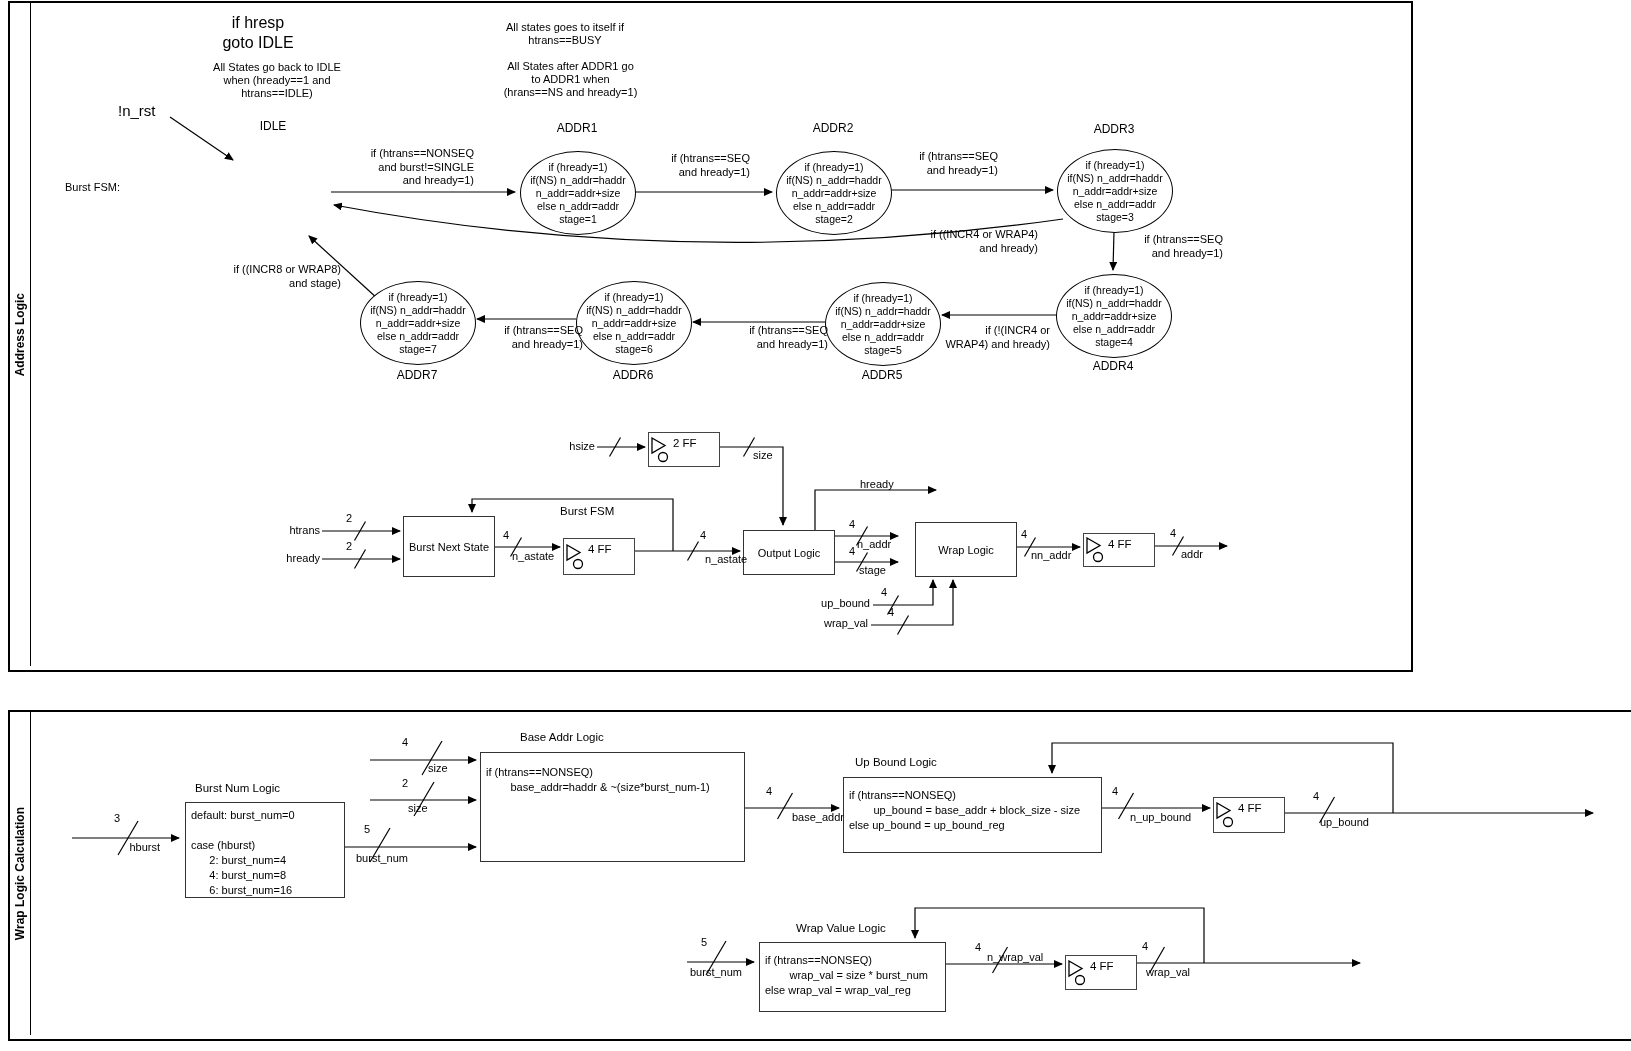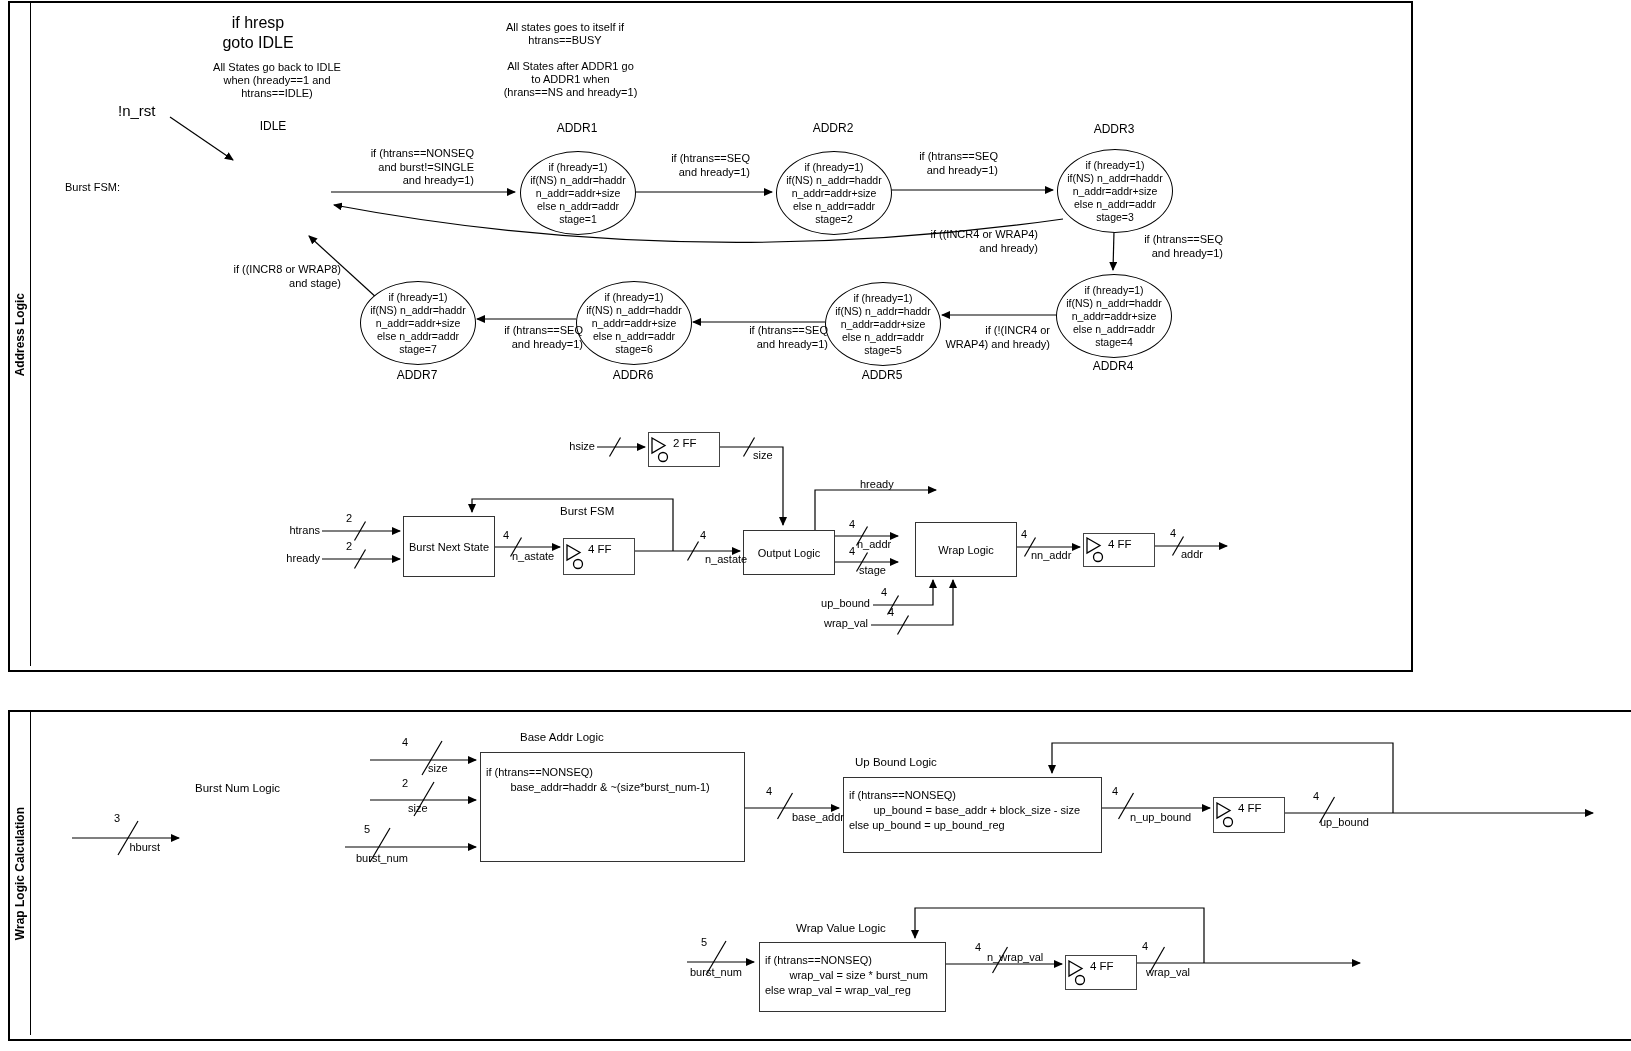--- a/index.html
+++ b/index.html
@@ -263,20 +263,26 @@
   <div class="lbl" style="left:1021px;top:528px">4</div>
   <div class="lbl" style="left:1031px;top:549px">nn_addr</div>
   <div class="lbl" style="left:1170px;top:527px">4</div>
   <div class="lbl" style="left:1181px;top:548px">addr</div>
   <div class="rlbl" style="left:812px;top:597px;width:58px">up_bound</div>
   <div class="lbl" style="left:881px;top:586px">4</div>
   <div class="rlbl" style="left:812px;top:617px;width:56px">wrap_val</div>
   <div class="lbl" style="left:888px;top:606px">4</div>
 
   <div class="btitle" style="left:195px;top:782px">Burst Num Logic</div>
+  <div class="blk-body" style="left:185px;top:802px;width:160px;height:96px">default: burst_num=0
+
+case (hburst)
+      2: burst_num=4
+      4: burst_num=8
+      6: burst_num=16</div>
 
   <div class="btitle" style="left:520px;top:731px">Base Addr Logic</div>
   <div class="blk-body" style="left:480px;top:752px;width:265px;height:110px;padding-top:12px">if (htrans==NONSEQ)
         base_addr=haddr &amp; ~(size*burst_num-1)</div>
 
   <div class="btitle" style="left:855px;top:756px">Up Bound Logic</div>
   <div class="blk-body" style="left:843px;top:777px;width:259px;height:76px;padding-top:10px">if (htrans==NONSEQ)
         up_bound = base_addr + block_size - size
 else up_bound = up_bound_reg</div>
 

